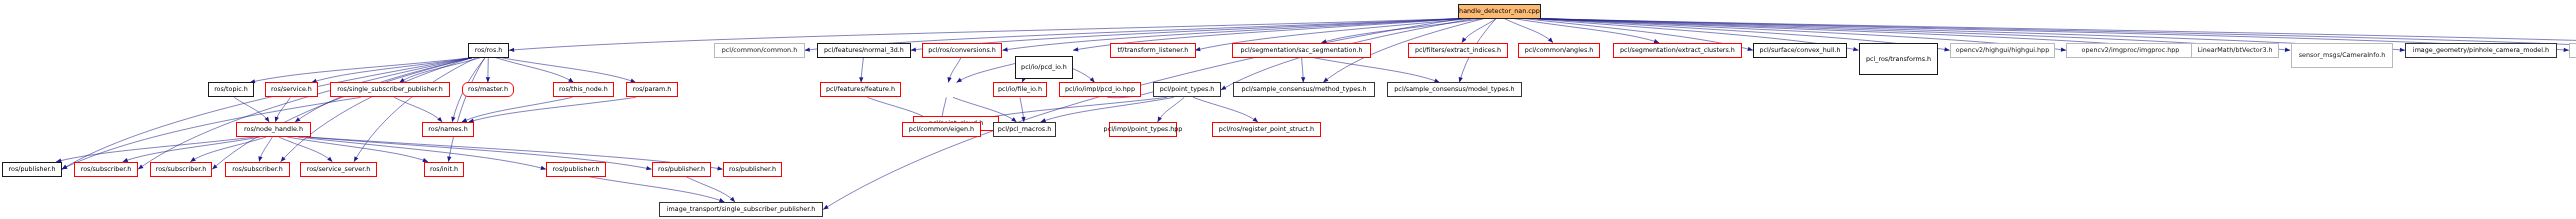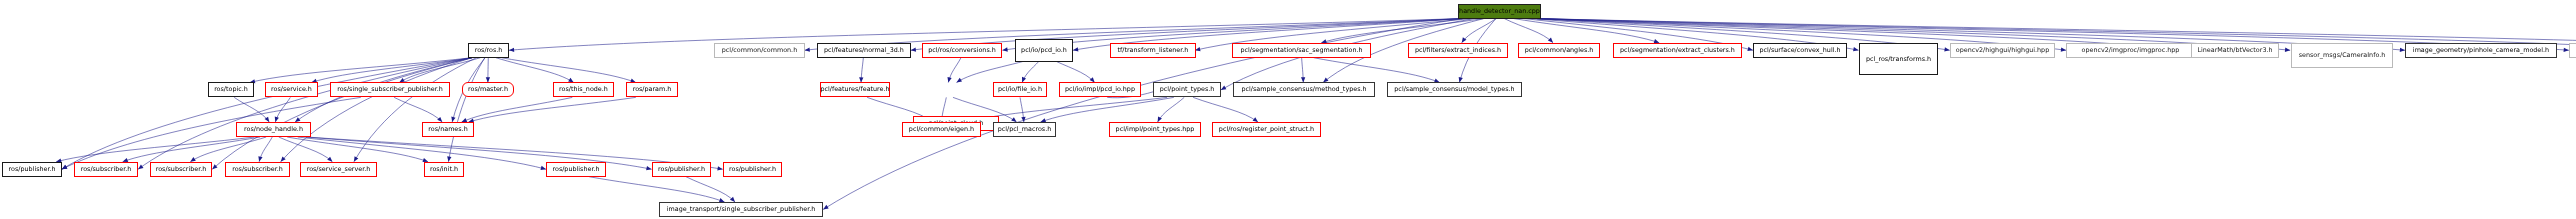--- a/index.html
+++ b/index.html
@@ -6,21 +6,21 @@
   .graph-wrap{position:relative;width:2880px;height:220px;background:#ffffff;overflow:hidden;
               font-family:"DejaVu Sans","Liberation Sans",sans-serif;}
   .edge-layer{position:absolute;left:0;top:0;width:2880px;height:220px;}
   .node{position:absolute;box-sizing:border-box;background:#ffffff;border:0.5px solid #000000;
         font-size:6.4px;line-height:1;color:#000000;white-space:nowrap;
         display:flex;align-items:center;justify-content:center;z-index:2;}
   .b-black{border:0.5px solid #1a1a1a;}
   .b-red{border:0.8px solid #fe0000;}
   .b-silver{border:0.5px solid #b9b9b9;color:#171717;}
   .b-bold{border:0.8px solid #353535;}
-  .b-root{background:#4d7c0f;border:0.8px solid #1f1f1f;}
+  .b-root{background:#fdba74;border:0.8px solid #1f1f1f;}
 </style>
 </head>
 <body>
 
 <div class="graph-wrap">
   <svg class="edge-layer" xmlns="http://www.w3.org/2000/svg" width="2880" height="220" viewBox="0 0 5591 427" fill="none">
       <path d="M 2838 36 C 2190.21 57.07, 1341.34 69.825, 988 97.5" stroke="#23238e" stroke-width="1.1" fill="none"></path>
       <polygon points="988,97.5 998.2974235334035,100.90632772552883 997.6415108054704,92.53197530320176" fill="#1c1c8a"></polygon>
       <path d="M 2838 36 C 2363.79 57.07, 1820.6599999999999 69.825, 1562 97.5" stroke="#23238e" stroke-width="1.1" fill="none"></path>
       <polygon points="1562,97.5 1572.390071924796,100.6122990533633 1571.4964250612777,92.25997031921233" fill="#1c1c8a"></polygon>
@@ -162,52 +162,52 @@
       <polygon points="1406.45,392 1398.608558983208,384.5065493409129 1395.6095466039926,392.3529449942886" fill="#1c1c8a"></polygon>
       <path d="M 1331.78 343 C 1370.06 361.82, 1406.02 369.95, 1426.9 392" stroke="#23238e" stroke-width="1.1" fill="none"></path>
       <polygon points="1426.9,392 1423.0738531711982,381.85107885317615 1416.9745424247421,387.62675270288133" fill="#1c1c8a"></polygon>
     </svg>
   <div id="nodes-container">
       <div class="node b-root" style="left: 1458px; top: 3.6px; width: 83px; height: 15px;">handle_detector_nan.cpp</div>
       <div class="node b-black" style="left: 468px; top: 43px; width: 41px; height: 15px;">ros/ros.h</div>
       <div class="node b-silver" style="left: 714px; top: 43px; width: 91px; height: 15px;">pcl/common/common.h</div>
       <div class="node b-black" style="left: 817px; top: 43px; width: 94px; height: 15px;">pcl/features/normal_3d.h</div>
       <div class="node b-red" style="left: 922px; top: 43px; width: 80px; height: 15px;">pcl/ros/conversions.h</div>
-      <div class="node b-black" style="left: 1015px; top: 39px; width: 58px; height: 23px;">pcl/io/pcd_io.h</div>
+      <div class="node b-black" style="left: 1015px; top: 56px; width: 58px; height: 23px;">pcl/io/pcd_io.h</div>
       <div class="node b-red" style="left: 1110px; top: 43px; width: 86px; height: 15px;">tf/transform_listener.h</div>
       <div class="node b-red" style="left: 1232px; top: 43px; width: 139px; height: 15px;">pcl/segmentation/sac_segmentation.h</div>
       <div class="node b-red" style="left: 1408px; top: 43px; width: 100px; height: 15px;">pcl/filters/extract_indices.h</div>
       <div class="node b-red" style="left: 1518px; top: 43px; width: 82px; height: 15px;">pcl/common/angles.h</div>
       <div class="node b-red" style="left: 1613px; top: 43px; width: 129px; height: 15px;">pcl/segmentation/extract_clusters.h</div>
       <div class="node b-black" style="left: 1753px; top: 43px; width: 94px; height: 15px;">pcl/surface/convex_hull.h</div>
       <div class="node b-black" style="left: 1859px; top: 43px; width: 79px; height: 32px;">pcl_ros/transforms.h</div>
       <div class="node b-silver" style="left: 1950px; top: 43px; width: 105px; height: 15px;">opencv2/highgui/highgui.hpp</div>
       <div class="node b-silver" style="left: 2066px; top: 43px; width: 129px; height: 15px;">opencv2/imgproc/imgproc.hpp</div>
       <div class="node b-silver" style="left: 2191px; top: 43px; width: 88px; height: 15px;">LinearMath/btVector3.h</div>
       <div class="node b-silver" style="left: 2291px; top: 43px; width: 102px; height: 25px;">sensor_msgs/CameraInfo.h</div>
       <div class="node b-bold" style="left: 2405px; top: 43px; width: 152px; height: 15px;">image_geometry/pinhole_camera_model.h</div>
       <div class="node b-silver" style="left: 2569px; top: 43px; width: 104px; height: 15px;">visualization_msgs/Marker.h</div>
       <div class="node b-black" style="left: 208px; top: 82px; width: 46px; height: 15px;">ros/topic.h</div>
       <div class="node b-red" style="left: 265px; top: 82px; width: 53px; height: 15px;">ros/service.h</div>
       <div class="node b-red" style="left: 330px; top: 82px; width: 120px; height: 15px;">ros/single_subscriber_publisher.h</div>
       <div class="node b-red" style="left: 462px; top: 82px; width: 52px; height: 15px; border-radius: 6px;">ros/master.h</div>
       <div class="node b-red" style="left: 553px; top: 82px; width: 61px; height: 15px;">ros/this_node.h</div>
       <div class="node b-red" style="left: 626px; top: 82px; width: 52px; height: 15px;">ros/param.h</div>
-      <div class="node b-red" style="left: 820px; top: 82px; width: 70px; height: 15px;">pcl/features/feature.h</div>
+      <div class="node b-red" style="left: 820px; top: 82px; width: 81px; height: 15px;">pcl/features/feature.h</div>
       <div class="node b-red" style="left: 913px; top: 82px; width: 86px; height: 15px; margin-top: 34px;">pcl/point_cloud.h</div>
       <div class="node b-red" style="left: 993px; top: 82px; width: 54px; height: 15px;">pcl/io/file_io.h</div>
       <div class="node b-red" style="left: 1059px; top: 82px; width: 82px; height: 15px;">pcl/io/impl/pcd_io.hpp</div>
       <div class="node b-bold" style="left: 1153px; top: 82px; width: 68px; height: 15px;">pcl/point_types.h</div>
       <div class="node b-bold" style="left: 1233px; top: 82px; width: 142px; height: 15px;">pcl/sample_consensus/method_types.h</div>
       <div class="node b-bold" style="left: 1387px; top: 82px; width: 135px; height: 15px;">pcl/sample_consensus/model_types.h</div>
       <div class="node b-red" style="left: 236px; top: 122px; width: 75px; height: 15px;">ros/node_handle.h</div>
       <div class="node b-red" style="left: 422px; top: 122px; width: 52px; height: 15px;">ros/names.h</div>
       <div class="node b-red" style="left: 902px; top: 122px; width: 79px; height: 15px;">pcl/common/eigen.h</div>
       <div class="node b-bold" style="left: 993px; top: 122px; width: 63px; height: 15px;">pcl/pcl_macros.h</div>
-      <div class="node b-red" style="left: 1109px; top: 122px; width: 92px; height: 15px;">pcl/impl/point_types.hpp</div>
+      <div class="node b-red" style="left: 1109px; top: 122px; width: 68px; height: 15px;">pcl/impl/point_types.hpp</div>
       <div class="node b-red" style="left: 1212px; top: 122px; width: 109px; height: 15px;">pcl/ros/register_point_struct.h</div>
       <div class="node b-black" style="left: 2.1px; top: 162px; width: 60px; height: 15px;">ros/publisher.h</div>
       <div class="node b-red" style="left: 74px; top: 162px; width: 64px; height: 15px;">ros/subscriber.h</div>
       <div class="node b-red" style="left: 150px; top: 162px; width: 62px; height: 15px;">ros/subscriber.h</div>
       <div class="node b-red" style="left: 225px; top: 162px; width: 65px; height: 15px;">ros/subscriber.h</div>
       <div class="node b-red" style="left: 300px; top: 162px; width: 77px; height: 15px;">ros/service_server.h</div>
       <div class="node b-red" style="left: 424px; top: 162px; width: 40px; height: 15px;">ros/init.h</div>
       <div class="node b-red" style="left: 546px; top: 162px; width: 60px; height: 15px;">ros/publisher.h</div>
       <div class="node b-red" style="left: 652px; top: 162px; width: 59px; height: 15px;">ros/publisher.h</div>
       <div class="node b-red" style="left: 723px; top: 162px; width: 59px; height: 15px;">ros/publisher.h</div>

